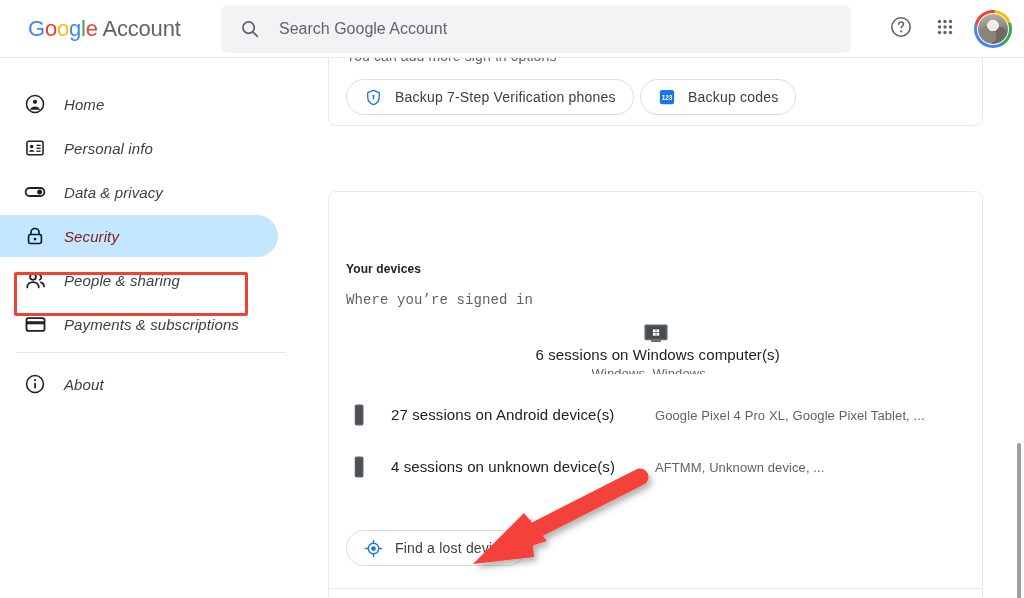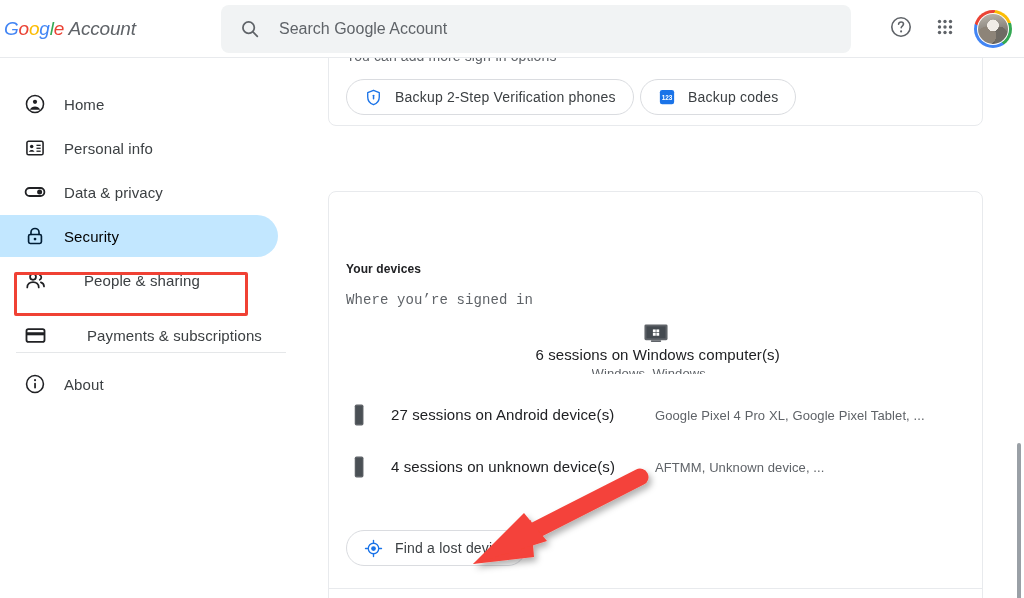--- a/index.html
+++ b/index.html
@@ -14,25 +14,24 @@
 
   
   #header {
     position: absolute; top: 0; left: 0;
     width: 1024px; height: 58px;
     background: #fff;
     border-bottom: 1px solid #e8eaed;
     display: flex; align-items: center;
   }
   #brand {
-    position: absolute; left: 4px; top: 14px;
-    font-size: 19px; line-height: 30px;
+    position: absolute; left: 28px; top: 14px;
+    font-size: 22px; line-height: 30px;
     color: #5f6368; letter-spacing: -0.2px;
     white-space: nowrap;
-    font-style: italic;
   }
   #brand .g-b { color:#4285F4; } #brand .g-r { color:#EA4335; }
   #brand .g-y { color:#FBBC05; } #brand .g-g { color:#34A853; }
   #brand .acct { color:#5f6368; font-weight:400; }
 
   #searchbar {
     position: absolute; left: 221px; top: 5px;
     width: 630px; height: 48px;
     background: #f1f3f4; border-radius: 8px;
     display: flex; align-items: center;
@@ -83,39 +82,40 @@
       radial-gradient(circle at 70% 70%, #6e6a63 0 28%, transparent 29%),
       linear-gradient(170deg,#bdb8ae 0%, #86817a 55%, #55524d 100%);
   }
 
   
   #sidebar {
     position: absolute; left: 0; top: 58px;
     width: 359px; height: 540px;
     background: #fff;
     border-right: 1px solid #eceff1;
+    font-style: italic;
   }
   .nav-item {
     position: absolute; left: 0;
     height: 42px; width: 278px;
     display: flex; align-items: center;
     border-top-right-radius: 21px; border-bottom-right-radius: 21px;
     cursor: pointer;
   }
   .nav-item .nav-ic {
     width: 24px; height:24px; margin-left: 23px;
     display:flex; align-items:center; justify-content:center; flex:none;
   }
   .nav-item .nav-lbl {
     margin-left: 17px;
     font-size: 15px; color: #3c4043; letter-spacing: .1px;
     white-space: nowrap;
   }
   .nav-item.selected { background: #c2e7ff; }
-  .nav-item.selected .nav-lbl { color: #000000; }
+  .nav-item.selected .nav-lbl { color: #7f1d1d; }
 
   #nav-divider {
     position:absolute; left: 16px; top: 294px;
     width: 270px; height: 1px; background: #e5e7e9;
   }
 
   #security-highlight {
     position: absolute; left: 14px; top: 214px;
     width: 234px; height: 44px;
     border: 3px solid #f04134;
@@ -298,33 +298,33 @@
     <span class="nav-ic">
       <svg width="22" height="22" viewBox="0 0 24 24">
         <path d="M7.6 10.4V8.1c0-2.4 1.9-4.3 4.4-4.3s4.4 1.9 4.4 4.3v2.3" fill="none" stroke="#001d35" stroke-width="1.8" stroke-linecap="round"></path>
         <rect x="5" y="10.4" width="14" height="9.8" rx="1.8" fill="none" stroke="#001d35" stroke-width="1.8"></rect>
         <circle cx="12" cy="15.3" r="1.5" fill="#001d35"></circle>
       </svg>
     </span>
     <span class="nav-lbl">Security</span>
   </div>
 
-  <div class="nav-item" style="top:201px;gap:20px;">
+  <div class="nav-item" style="top:201px;">
     <span class="nav-ic">
       <svg width="23" height="23" viewBox="0 0 24 24">
         <circle cx="9.4" cy="8.2" r="3.1" fill="none" stroke="#202124" stroke-width="1.8"></circle>
         <path d="M3.4 19.2c0-3.4 2.7-5.6 6-5.6s6 2.2 6 5.6" fill="none" stroke="#202124" stroke-width="1.8" stroke-linecap="round"></path>
         <path d="M16.4 6.2a2.7 2.7 0 010 5" fill="none" stroke="#202124" stroke-width="1.8" stroke-linecap="round"></path>
         <path d="M17.6 13.9c2 .5 3.3 2.1 3.3 4.3" fill="none" stroke="#202124" stroke-width="1.8" stroke-linecap="round"></path>
       </svg>
     </span>
     <span class="nav-lbl">People &amp; sharing</span>
   </div>
 
-  <div class="nav-item" style="top:256px;gap:23px;">
+  <div class="nav-item" style="top:245px;">
     <span class="nav-ic">
       <svg width="23" height="23" viewBox="0 0 24 24">
         <rect x="2.6" y="5.4" width="18.8" height="13.2" rx="2" fill="none" stroke="#202124" stroke-width="1.9"></rect>
         <rect x="2.6" y="8.6" width="18.8" height="3.2" fill="#202124"></rect>
       </svg>
     </span>
     <span class="nav-lbl">Payments &amp; subscriptions</span>
   </div>
 
   <div id="nav-divider"></div>
@@ -349,21 +349,21 @@
     <div class="card-inner">
       <div class="sub-text" style="left:17px; top:31px;">You can add more sign-in options</div>
 
       <div class="pill-btn" style="left:17px; top:62px;">
         <span class="pill-ic">
           <svg width="19" height="19" viewBox="0 0 24 24">
             <path d="M12 2.9l7.3 3v5.4c0 4.6-3.1 8.4-7.3 9.8-4.2-1.4-7.3-5.2-7.3-9.8V5.9z" fill="none" stroke="#1a73e8" stroke-width="1.7" stroke-linejoin="round"></path>
             <rect x="11.1" y="8.4" width="1.9" height="6" rx=".9" fill="#1a73e8"></rect>
           </svg>
         </span>
-        <span class="pill-lbl">Backup 2-Step Verification phones</span>
+        <span class="pill-lbl">Backup 7-Step Verification phones</span>
       </div>
 
       <div class="pill-btn" style="left:311px; top:62px;">
         <span class="pill-ic">
           <svg width="18" height="18" viewBox="0 0 24 24">
             <rect x="2.5" y="2.5" width="19" height="19" rx="3" fill="#1a73e8"></rect>
             <text x="12" y="15.6" font-family="Liberation Sans, sans-serif" font-size="8.6" font-weight="700" fill="#ffffff" text-anchor="middle">123</text>
           </svg>
         </span>
         <span class="pill-lbl">Backup codes</span>

